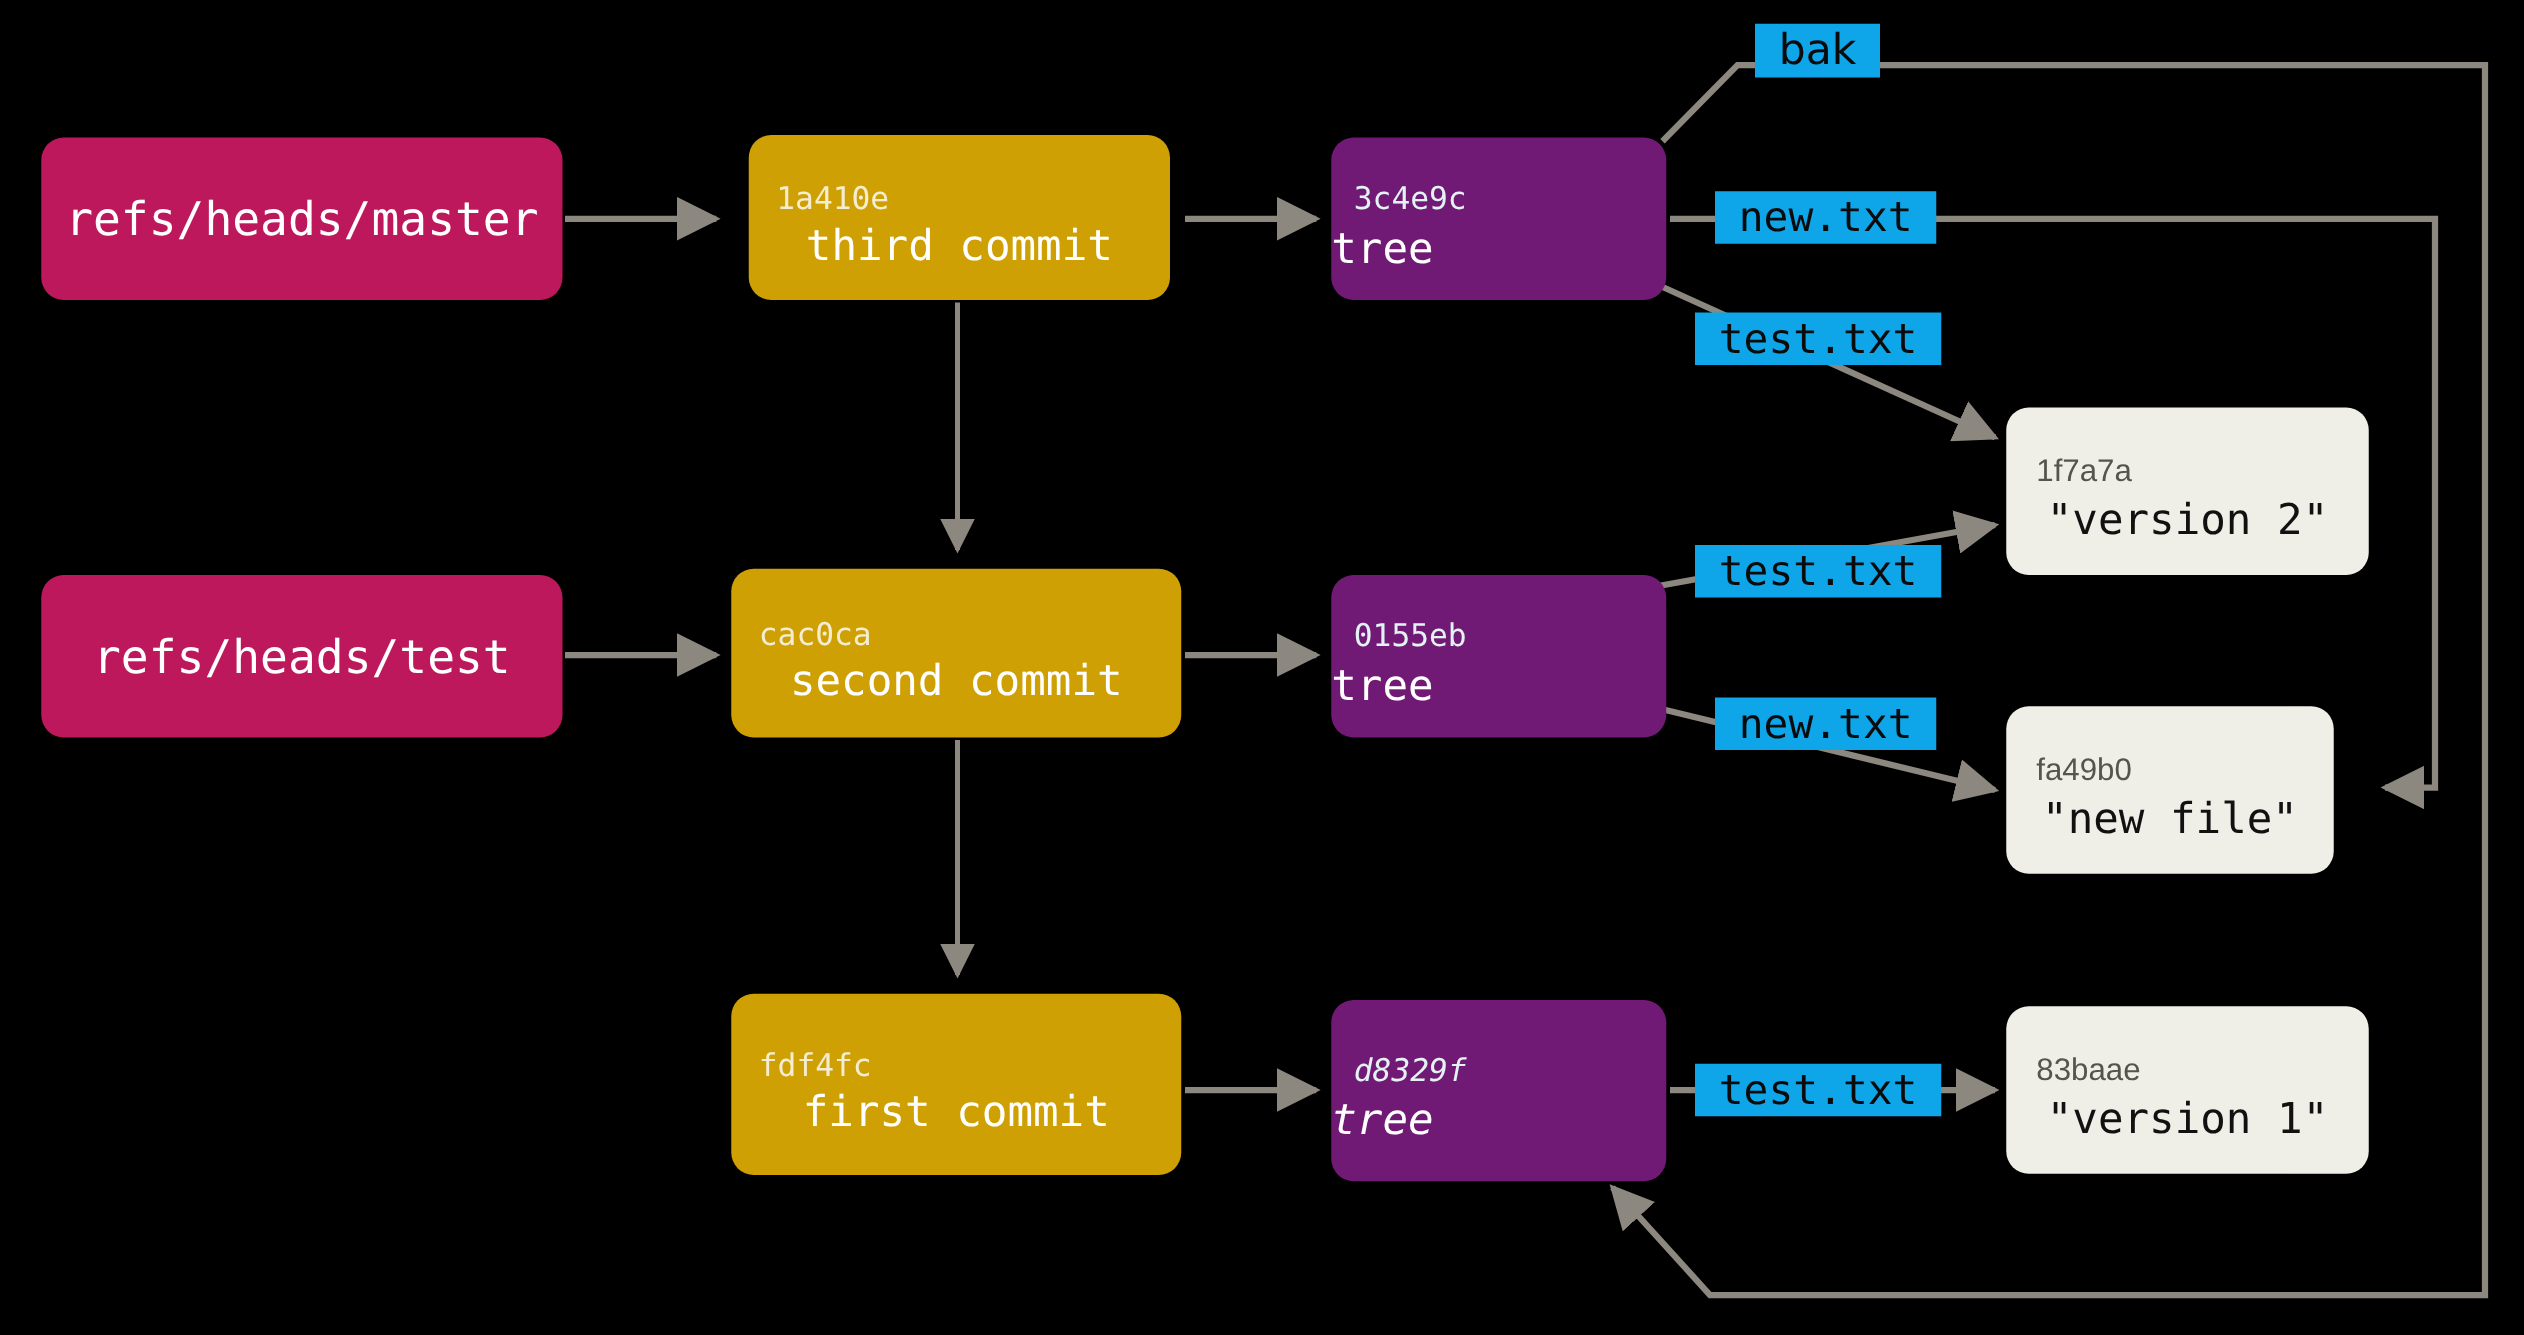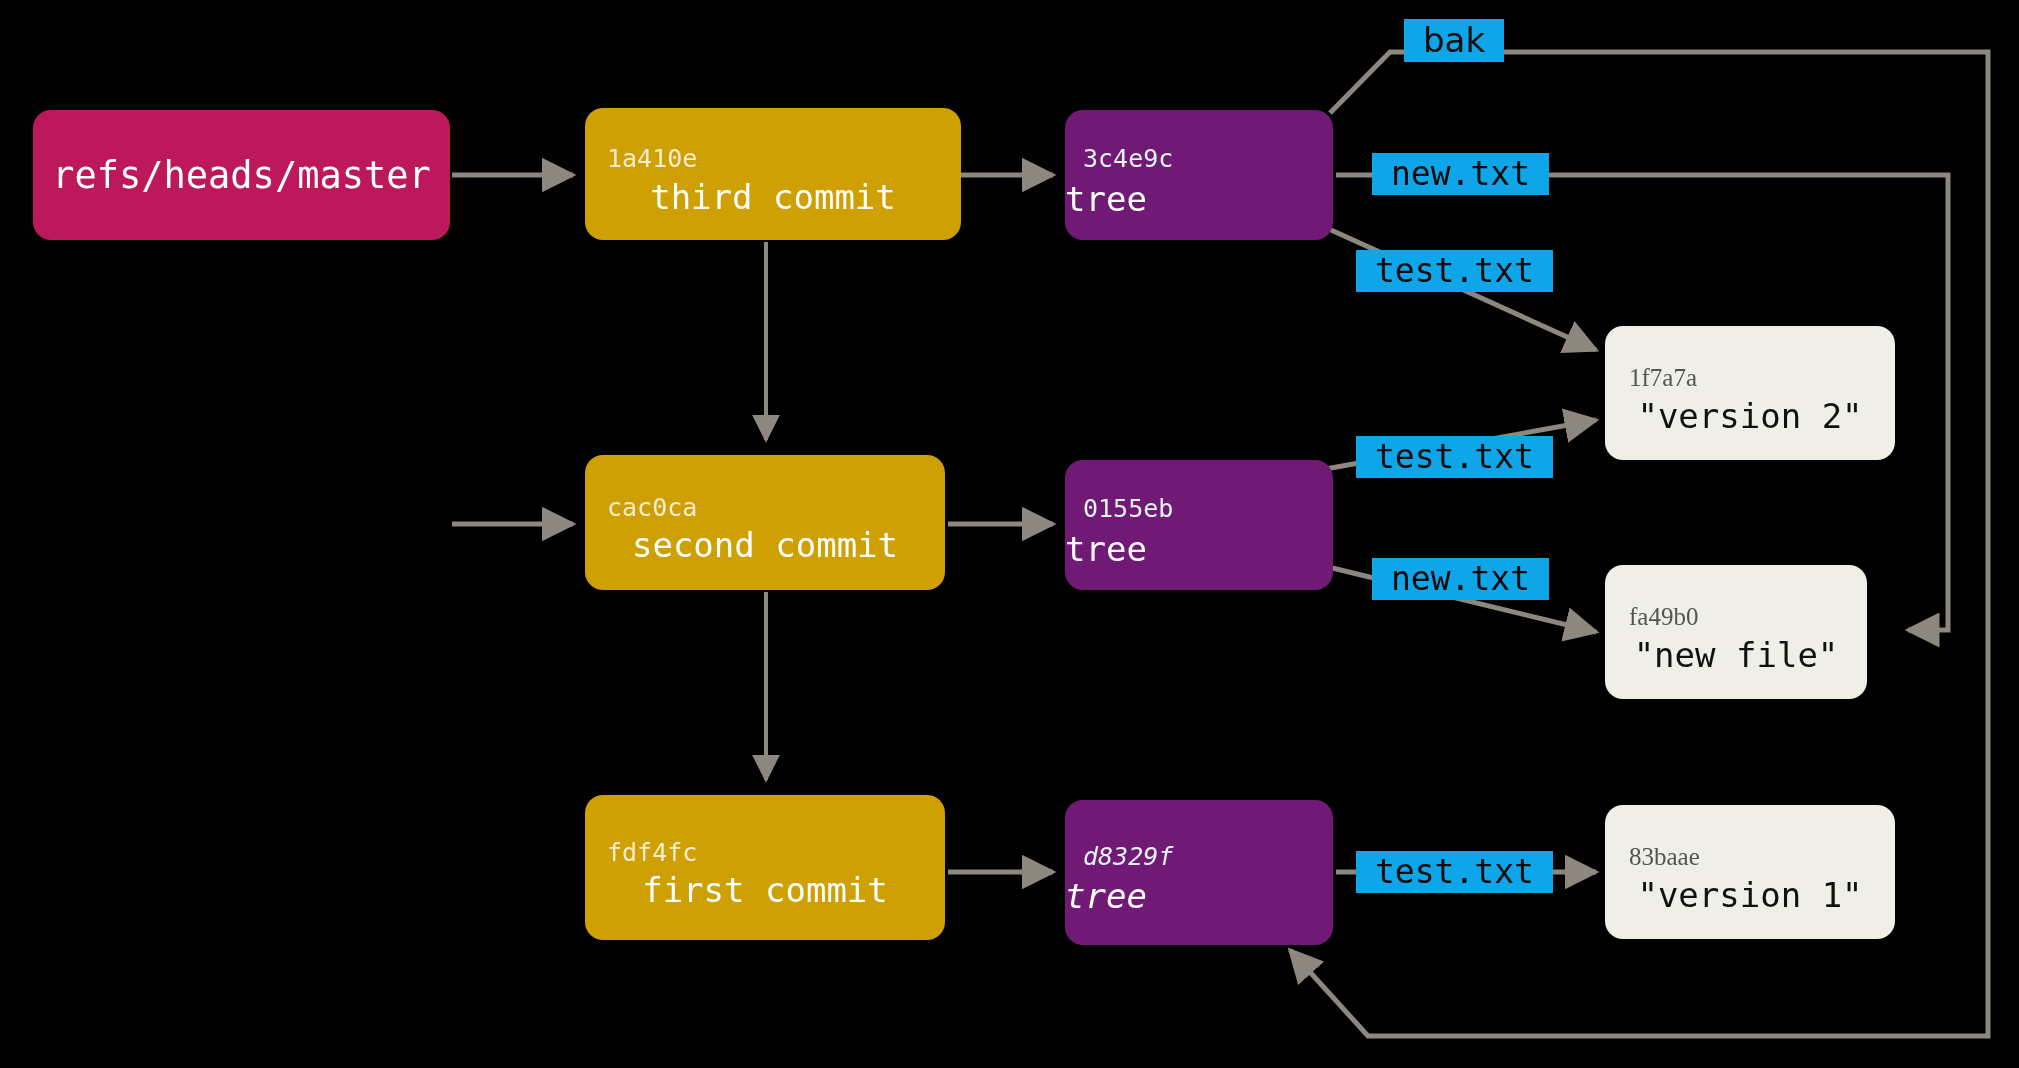--- a/index.html
+++ b/index.html
@@ -93,21 +93,21 @@
     white-space: nowrap;
   }
 
   
   .node.blob {
     background: #EFEFE7;
     padding: 14px 0 0 0;
   }
   .node.blob .hash {
     color: #555550;
-    font-family: Liberation Serif, serif;
+    font-family: Liberation Sans, sans-serif;
     font-size: 25px;
     margin-left: 24px;
     line-height: 1.1;
   }
   .node.blob .title {
     color: #111111;
     font-family: "DejaVu Sans Mono", monospace;
     font-size: 34px;
     text-align: center;
     margin-top: 4px;
@@ -168,22 +168,25 @@
       <line x1="1320" y1="565" x2="1596" y2="632" marker-end="url(#arrow)"></line>
 
       <line x1="1336" y1="872" x2="1596" y2="872" marker-end="url(#arrow)"></line>
     </g>
   </svg>
 
   <div class="node ref" style="left:33px; top:110px; width:417px; height:130px;">
     <span class="label">refs/heads/master</span>
   </div>
 
-
-  <div class="node commit" style="left:585px; top:108px; width:376px; height:132px;">
+  <div class="node ref" style="left:33px; top:460px; width:417px; height:130px;">
+    <span class="label">refs/heads/test</span>
+  </div>
+
+  <div class="node commit" style="left:599px; top:108px; width:337px; height:132px;">
     <span class="hash">1a410e</span>
     <span class="title">third commit</span>
   </div>
 
   <div class="node commit" style="left:585px; top:455px; width:360px; height:135px;">
     <span class="hash">cac0ca</span>
     <span class="title">second commit</span>
   </div>
 
   <div class="node commit" style="left:585px; top:795px; width:360px; height:145px;">

